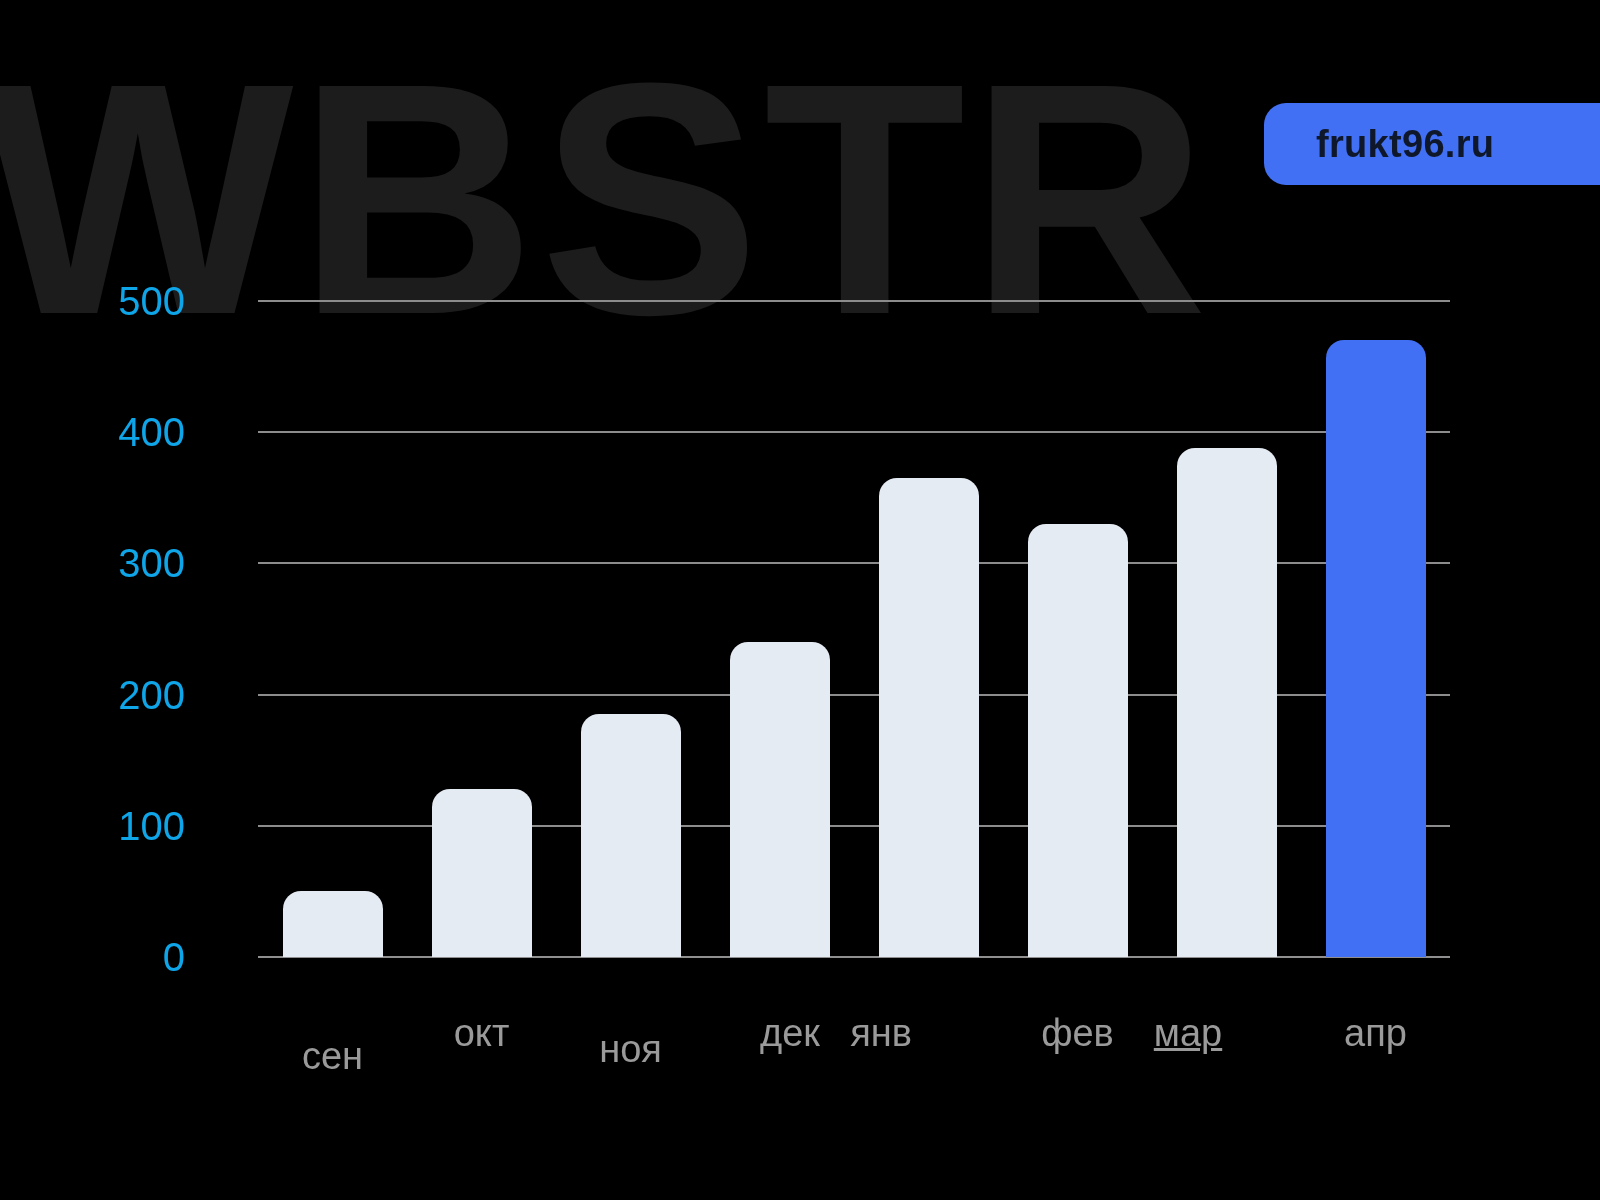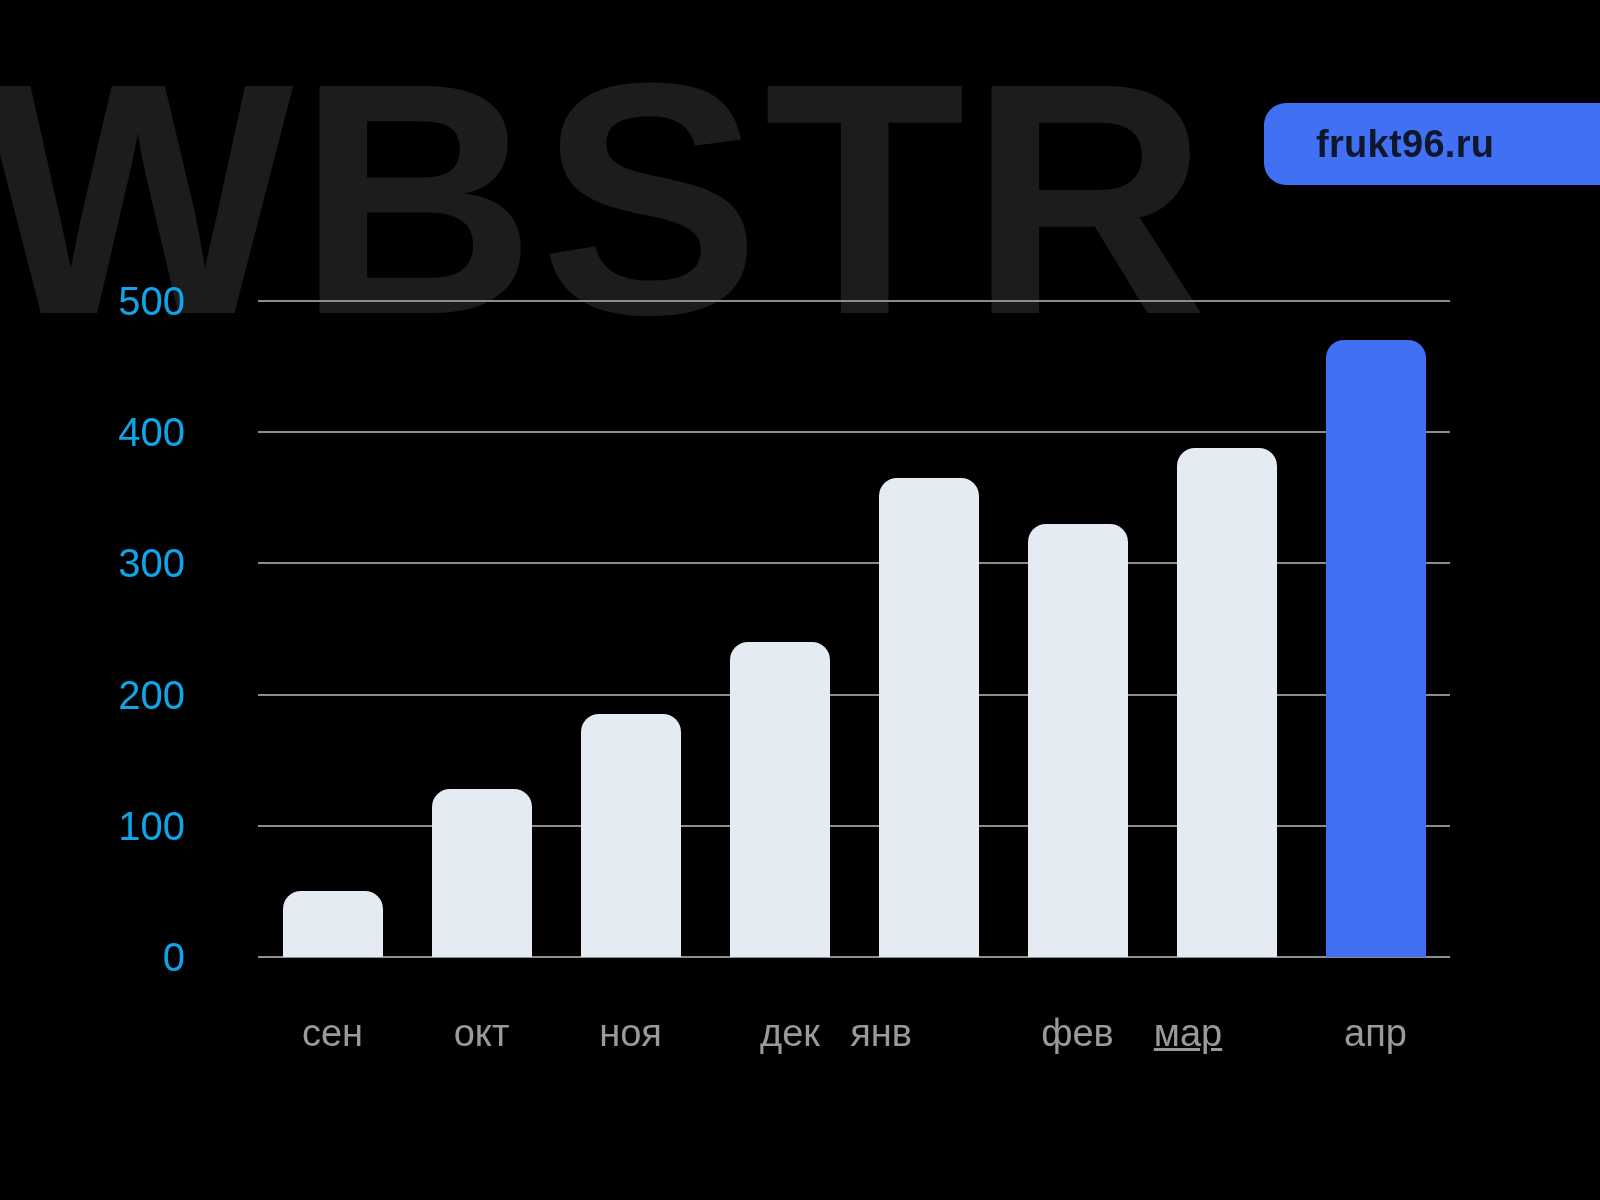--- a/index.html
+++ b/index.html
@@ -134,25 +134,25 @@
     <div class="ytick" style="top: 805.8px;">100</div>
     <div class="gridline" style="top: 693.6px;"></div>
     <div class="ytick" style="top: 674.6px;">200</div>
     <div class="gridline" style="top: 562.4px;"></div>
     <div class="ytick" style="top: 543.4px;">300</div>
     <div class="gridline" style="top: 431.2px;"></div>
     <div class="ytick" style="top: 412.2px;">400</div>
     <div class="gridline" style="top: 300px;"></div>
     <div class="ytick" style="top: 281px;">500</div>
     <div class="bar" style="left: 282.5px; top: 891.4px; width: 100px; height: 65.6px;"></div>
-    <div class="xtick" style="left: 252.5px; width: 160px;">сен</div>
+    <div class="xtick" style="left: 252.5px; width: 160px; margin-top: 23px;">сен</div>
     <div class="bar" style="left: 431.5px; top: 789.064px; width: 100px; height: 167.936px;"></div>
     <div class="xtick" style="left: 401.5px; width: 160px;">окт</div>
     <div class="bar" style="left: 580.5px; top: 714.28px; width: 100px; height: 242.72px;"></div>
-    <div class="xtick" style="left: 550.5px; width: 160px;">ноя</div>
+    <div class="xtick" style="left: 550.5px; width: 160px; margin-top: 16px;">ноя</div>
     <div class="bar" style="left: 729.5px; top: 642.12px; width: 100px; height: 314.88px;"></div>
     <div class="xtick" style="left: 710px; width: 160px;">дек</div>
     <div class="bar" style="left: 878.5px; top: 478.12px; width: 100px; height: 478.88px;"></div>
     <div class="xtick" style="left: 801px; width: 160px;">янв</div>
     <div class="bar" style="left: 1027.5px; top: 524.04px; width: 100px; height: 432.96px;"></div>
     <div class="xtick" style="left: 997.5px; width: 160px;">фев</div>
     <div class="bar" style="left: 1176.5px; top: 447.944px; width: 100px; height: 509.056px;"></div>
     <div class="xtick" style="left: 1108px; width: 160px; text-decoration: underline;">мар</div>
     <div class="bar accent" style="left: 1325.5px; top: 340.36px; width: 100px; height: 616.64px;"></div>
     <div class="xtick" style="left: 1295.5px; width: 160px;">апр</div>

